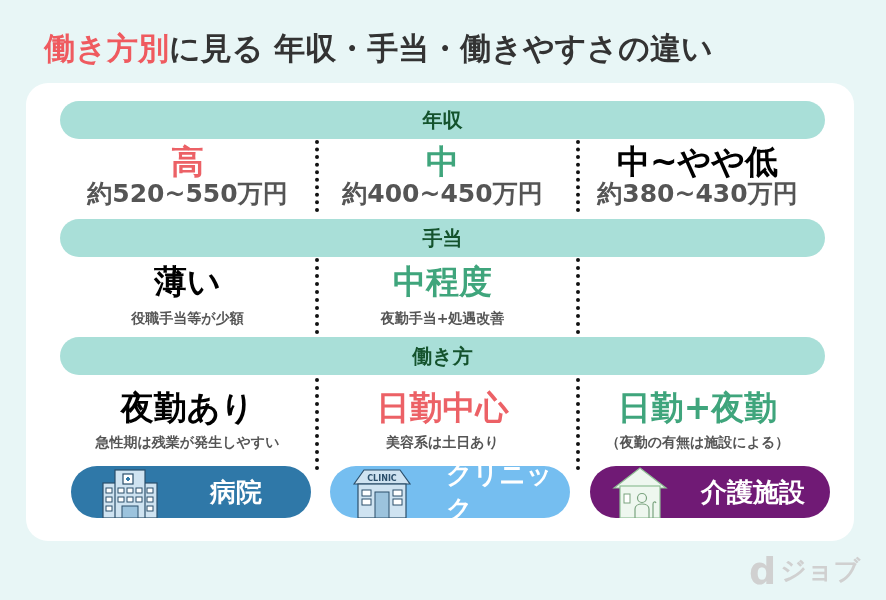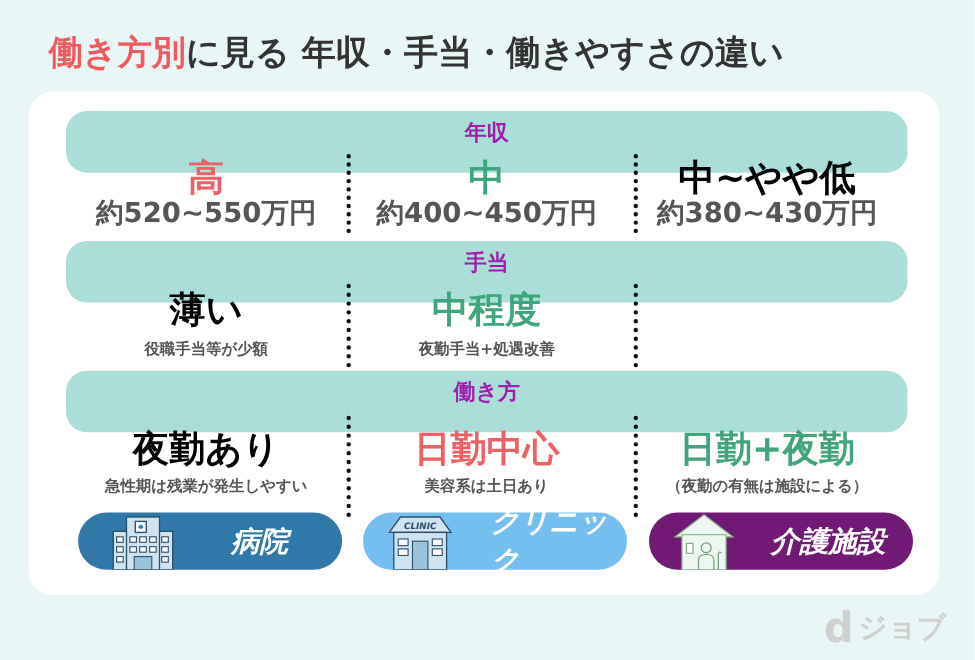--- a/index.html
+++ b/index.html
@@ -13,40 +13,40 @@
     position: absolute; top: 28px; left: 0; width: 757px;
     text-align: center; font-size: 31px; font-weight: bold; color: #333;
     letter-spacing: 0px; line-height: 40px;
   }
   .title .accent { color: #ef5a5f; }
   .card {
     position: absolute; left: 26px; top: 83px; width: 828px; height: 458px;
     background: #ffffff; border-radius: 22px;
   }
   .bar {
-    position: absolute; left: 60px; width: 765px; height: 56px;
+    position: absolute; left: 60px; width: 765px; height: 38px;
     background: #a9dfd8; border-radius: 19px;
-    color: #a21caf; font-size: 20px; font-weight: bold;
+    color: #14532d; font-size: 20px; font-weight: bold;
     text-align: center; line-height: 38px;
   }
   .row { position: absolute; left: 60px; width: 765px; display: flex; }
   .cell { width: 255px; text-align: center; position: relative; }
   .big { font-size: 33px; font-weight: bold; line-height: 40px; }
   .sub { color: #555; font-weight: bold; }
   .sub.lg { font-size: 25px; line-height: 24px; }
   .sub.sm { font-size: 14px; line-height: 20px; }
   .red { color: #ec6166; }
   .green { color: #3fa57c; }
   .blue { color: #000000; }
   .divider {
     position: absolute; width: 0; border-left: 4px dotted #111;
   }
   .pill {
     position: absolute; height: 52px; width: 240px; border-radius: 26px;
-    display: flex; align-items: center; color: #fff; font-weight: bold; font-size: 26px; font-style: italic;
+    display: flex; align-items: center; color: #fff; font-weight: bold; font-size: 26px;
   }
   .pill svg { flex: 0 0 auto; }
   .pill .lbl { flex: 1; text-align: center; padding-right: 14px; }
   .logo {
     position: absolute; right: 26px; bottom: 12px; color: #d0d0d0;
     font-size: 26px; font-weight: bold; display: flex; align-items: flex-end;
   }
   .logo .d { font-size: 38px; line-height: 34px; margin-right: 4px; }
 </style>
 </head>

